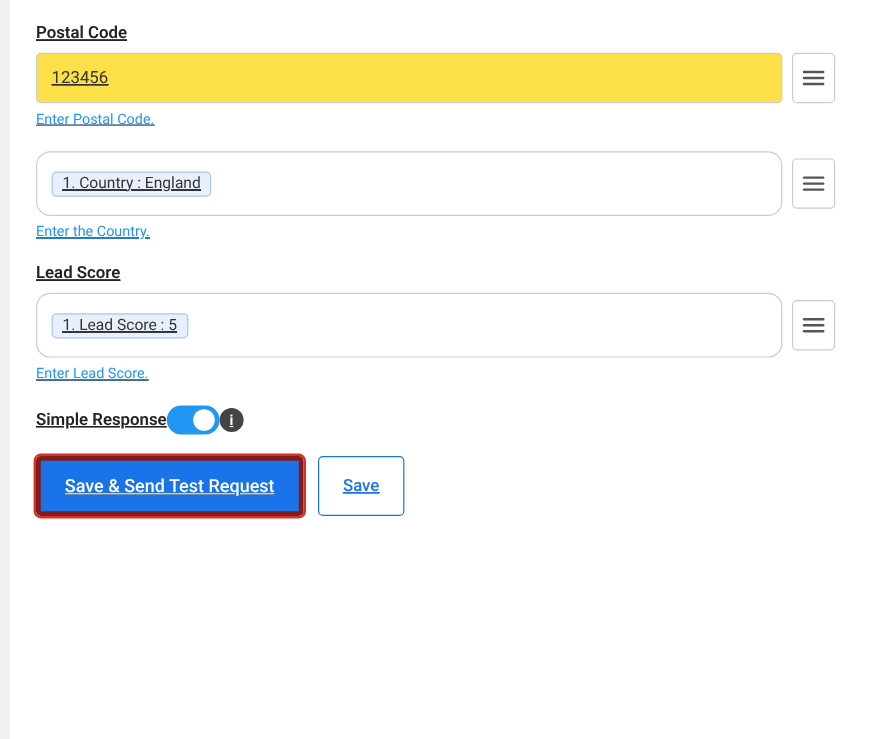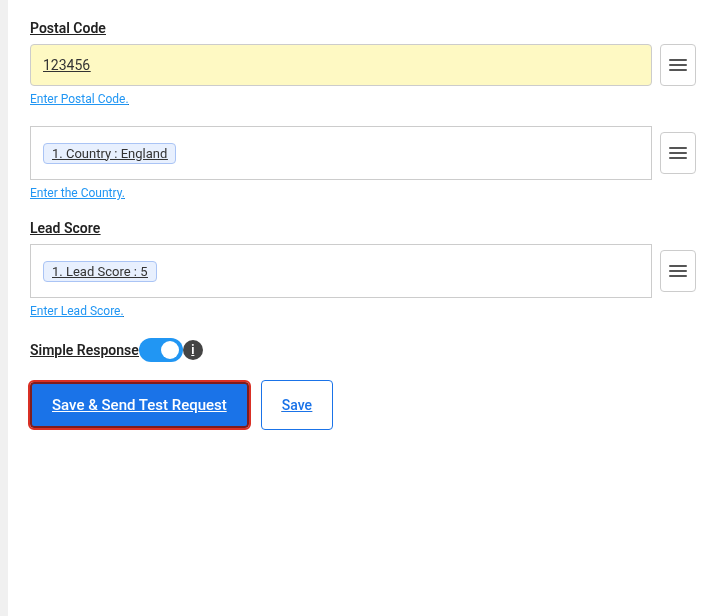--- a/index.html
+++ b/index.html
@@ -38,28 +38,28 @@
       margin-bottom: 6px;
     }
 
     .field-input {
       flex: 1;
       border: 1px solid #ccc;
       border-radius: 4px;
       padding: 10px 12px;
       font-size: 14px;
       color: #333;
-      background: #fef9c3;
+      background: #fde047;
       height: 42px;
     }
 
     .field-input-tag {
       flex: 1;
       border: 1px solid #ccc;
-      border-radius: 0;
+      border-radius: 12px;
       padding: 24px 12px;
       font-size: 14px;
       color: #333;
       background: #fff;
       height: 54px;
       display: flex;
       align-items: center;
     }
 
     .tag-pill {
@@ -167,21 +167,21 @@
 
     .buttons-row {
       display: flex;
       align-items: center;
       gap: 12px;
     }
 
     .btn-primary {
       background: #1a73e8;
       color: #fff;
-      border: 2px solid #7f1d1d;
+      border: 4px solid #7f1d1d;
       border-radius: 4px;
       padding: 12px 20px;
       font-size: 15px;
       font-weight: 500;
       cursor: pointer;
       white-space: nowrap;
       outline: 2px solid #d93025;
       outline-offset: 0px;
     }
 

